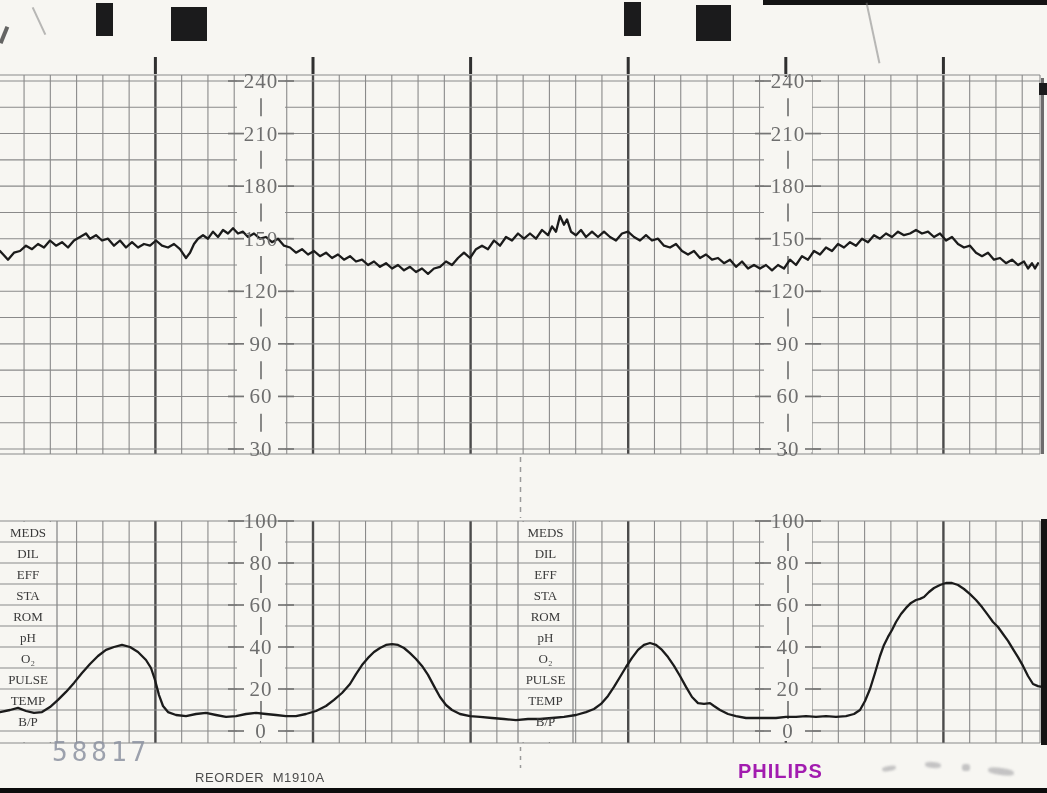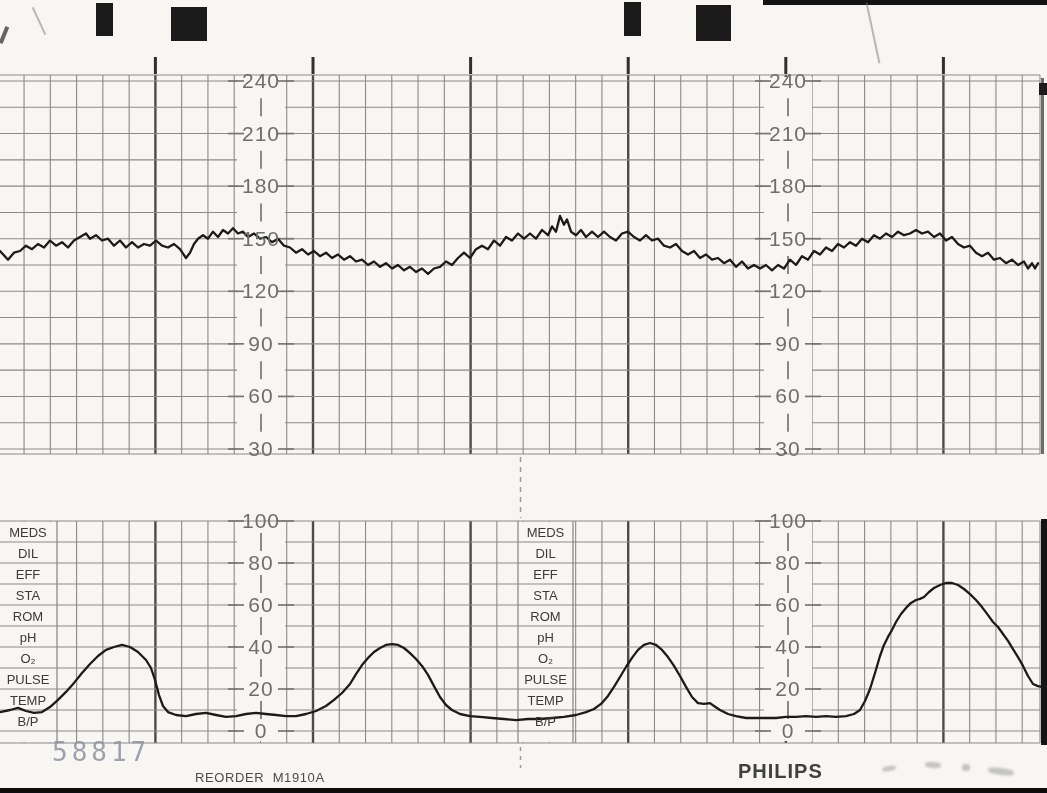--- a/index.html
+++ b/index.html
@@ -1,39 +1,39 @@
 <!DOCTYPE html>
 <html><head>
 <meta charset="utf-8">
 <style>
   html,body{margin:0;padding:0;background:#e8e8e6;}
   .paper{position:relative;width:1047px;height:793px;background:#f7f6f2;overflow:hidden;
          font-family:"Liberation Sans",sans-serif;}
   svg{position:absolute;left:0;top:0;}
-  #labels div{position:absolute;}
+  #labels div{position:absolute;font-family:Liberation Serif, serif;}
   .axis-num{width:60px;text-align:center;font-size:21px;line-height:24px;color:#6e6e6e;letter-spacing:1px;}
   .row-label{height:21px;line-height:21px;text-align:center;font-size:13px;color:#3a3a3a;}
   .mark{position:absolute;background:#1b1b1c;}
   .mark1{left:96px;top:3px;width:17px;height:33px;}
   .mark2{left:171px;top:7px;width:36px;height:34px;}
   .mark3{left:624px;top:2px;width:17px;height:34px;}
   .mark4{left:696px;top:5px;width:35px;height:36px;}
   .top-strip{position:absolute;left:763px;top:0;width:284px;height:5px;background:#141414;}
   .left-wedge{position:absolute;left:2px;top:26px;width:4px;height:18px;background:#333;transform:rotate(22deg);opacity:.75;}
   .right-line{position:absolute;left:1041px;top:78px;width:3px;height:376px;background:#4a4a4a;opacity:.8;}
   .right-notch{position:absolute;left:1039px;top:83px;width:8px;height:12px;background:#1b1b1c;}
   .right-bar{position:absolute;left:1041px;top:519px;width:6px;height:226px;background:#141414;}
   .bottom-line{position:absolute;left:0;top:788px;width:1047px;height:5px;background:#0c0c0c;}
   .scratch{position:absolute;background:rgba(120,120,120,.5);}
   .scratch1{left:38px;top:6px;width:2px;height:30px;transform:rotate(-25deg);}
   .scratch2{left:872px;top:2px;width:2px;height:62px;transform:rotate(-12deg);}
   .stamp{position:absolute;left:52px;top:737px;font-family:"DejaVu Sans Mono",monospace;
          font-size:26px;color:#8d93a1;letter-spacing:4px;opacity:.85;transform:scaleY(1.05);}
   .reorder{position:absolute;left:195px;top:770px;font-size:13px;color:#4c4c4c;letter-spacing:.6px;white-space:pre;}
-  .brand{position:absolute;left:738px;top:760px;font-size:20px;font-weight:bold;color:#404040;letter-spacing:1px;}
+  .brand{position:absolute;left:738px;top:760px;font-size:20px;font-weight:bold;color:#a21caf;letter-spacing:1px;}
   .smudge{position:absolute;background:rgba(100,100,110,.35);filter:blur(1px);border-radius:40%;}
   .sm1{left:882px;top:766px;width:14px;height:5px;transform:rotate(-10deg);}
   .sm2{left:925px;top:762px;width:16px;height:6px;transform:rotate(5deg);}
   .sm3{left:962px;top:764px;width:8px;height:7px;}
   .sm4{left:988px;top:768px;width:26px;height:7px;transform:rotate(8deg);}
 </style>
 </head>
 <body>
 
 <div class="paper">

